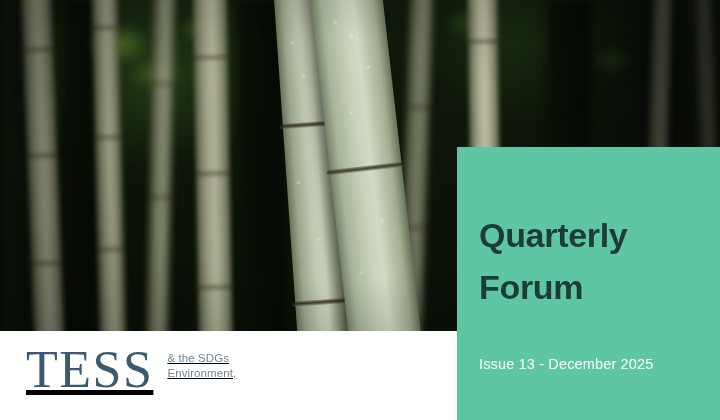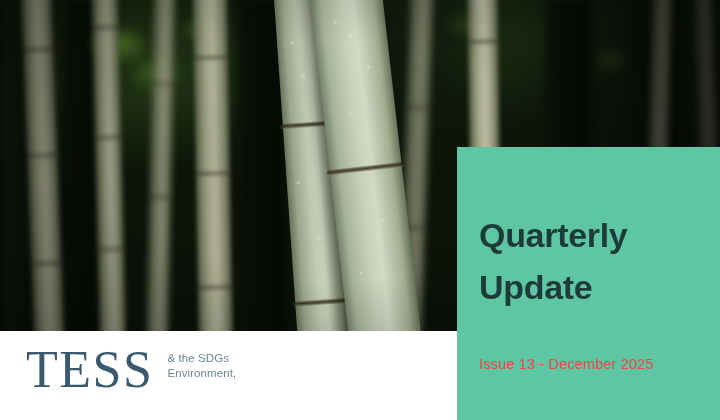--- a/index.html
+++ b/index.html
@@ -172,38 +172,39 @@
     margin: 0;
   }
   .headline .hl-line { display: block; }
   .issue-line {
     position: absolute;
     left: 479px;
     top: 356px;
     font-size: 14.5px;
     font-weight: 400;
     letter-spacing: 0.15px;
-    color: #ef4444;
+    color: #ffffff;
   }
 
   
   .footer-strip {
     position: absolute;
     left: 0;
     top: 331px;
     width: 457px;
     height: 89px;
     background: #ffffff;
   }
   .logo-block {
     position: absolute;
     left: 26px;
     top: 345px;
     display: flex;
     align-items: flex-start;
+    text-decoration: underline;
   }
   .logo-mark {
     font-family: "Liberation Serif", serif;
     font-size: 52px;
     font-weight: 400;
     line-height: 50px;
     letter-spacing: 1.5px;
     color: #3b5a6e;
   }
   .logo-tagline {
@@ -288,21 +289,21 @@
     </div>
 
     <div class="vignette"></div>
   </div>
 
   <div class="footer-strip"></div>
 
   <div class="green-panel">
     <h1 class="headline">
       <span class="hl-line">Quarterly</span>
-      <span class="hl-line">Update</span>
+      <span class="hl-line">Forum</span>
     </h1>
   </div>
 
   <div class="issue-line">Issue 13 - December 2025</div>
 
   <div class="logo-block">
     <div class="logo-mark">TESS</div>
     <div class="logo-tagline">
       <span>&amp; the SDGs</span>
       <span>Environment,</span>

